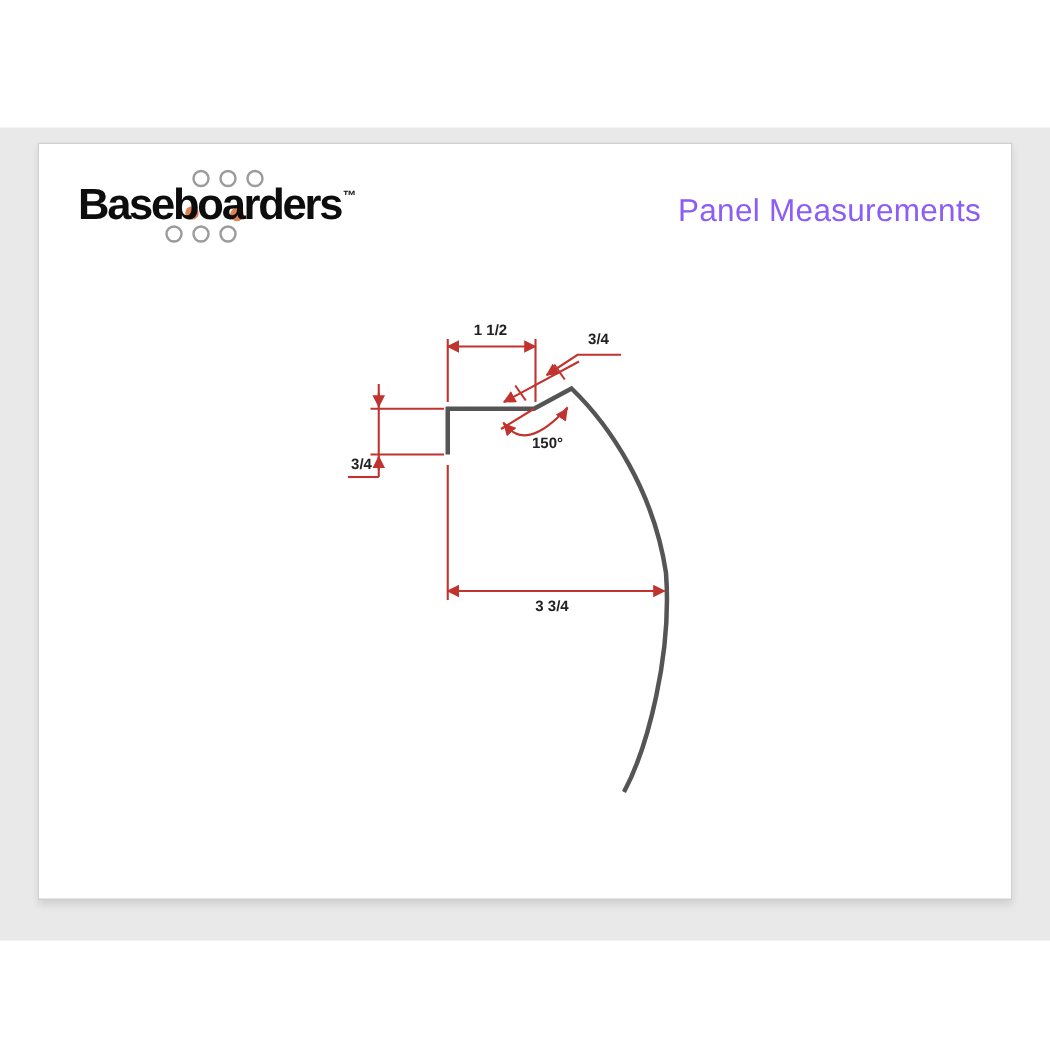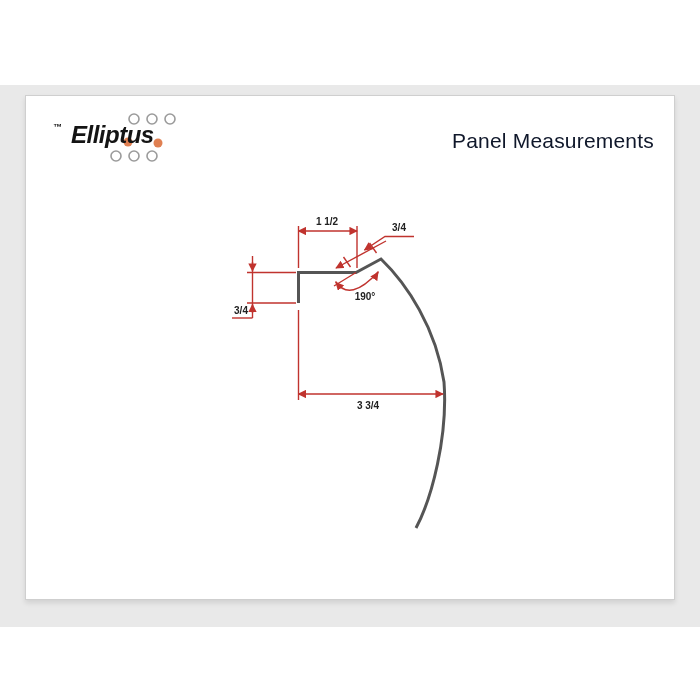--- a/index.html
+++ b/index.html
@@ -30,21 +30,21 @@
     font-size:9px;font-weight:700;color:#0d0d0d;
     position:relative;top:-13px;margin-left:1px;
   }
   .logo-product{
     font-size:24px;font-weight:700;font-style:italic;color:#141414;
     margin-left:9px;letter-spacing:-0.5px;
   }
   
   .page-title{
     position:absolute;top:129px;right:46px;
-    font-size:21px;font-weight:500;color:#0f172a;
+    font-size:21px;font-weight:500;color:#8b5cf6;
     letter-spacing:0.2px;white-space:nowrap;z-index:2;
   }
   
   .diagram-svg{position:absolute;left:0;top:0;width:700px;height:700px;z-index:3;}
   .dim-label{
     position:absolute;transform:translate(-50%,-50%);
     font-size:10px;font-weight:600;color:#222222;
     white-space:nowrap;z-index:4;
   }
 </style>
@@ -64,22 +64,22 @@
     <circle cx="134" cy="156" r="5"></circle>
     <circle cx="152" cy="156" r="5"></circle>
   </g>
   <g fill="#e08052">
     <circle cx="128" cy="142" r="4.5"></circle>
     <circle cx="158" cy="143" r="4.5"></circle>
   </g>
 </svg>
 
 <div class="logo-text">
+  <span class="logo-brand">Baseboarders</span>
   <span class="logo-tm">™</span>
-  <span class="logo-product">Elliptus</span>
 </div>
 
 <div class="page-title">Panel Measurements</div>
 
 <svg class="diagram-svg" viewBox="0 0 700 700">
   <defs>
     <marker id="arr" viewBox="0 0 10 10" refX="9" refY="5" markerWidth="6" markerHeight="6" orient="auto-start-reverse">
       <path d="M0,0 L10,5 L0,10 z" fill="#c0332e"></path>
     </marker>
   </defs>
@@ -121,15 +121,15 @@
       <line x1="356" y1="272.5" x2="334" y2="286"></line>
       <path d="M335.5,281.5 Q350,303 378.5,271.5"></path>
       <line x1="340.5" y1="287.5" x2="336" y2="282.5" marker-end="url(#arr)"></line>
       <line x1="374" y1="278.5" x2="378" y2="272.5" marker-end="url(#arr)"></line>
     </g>
   </g>
 </svg>
 
 <div class="dim-label" style="left:327px;top:221px;">1 1/2</div>
 <div class="dim-label" style="left:399px;top:227px;">3/4</div>
-<div class="dim-label" style="left:365px;top:296px;">190°</div>
+<div class="dim-label" style="left:365px;top:296px;">150°</div>
 <div class="dim-label" style="left:241px;top:310px;">3/4</div>
 <div class="dim-label" style="left:368px;top:385px;margin-top:20px;">3 3/4</div>
 
 </body></html>

